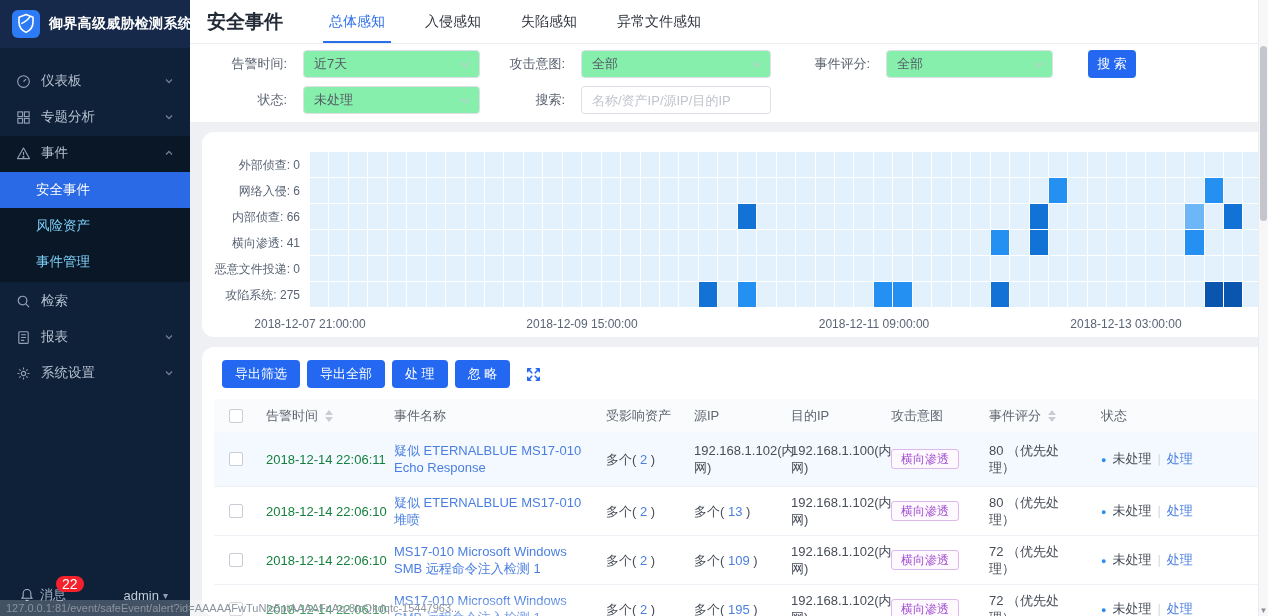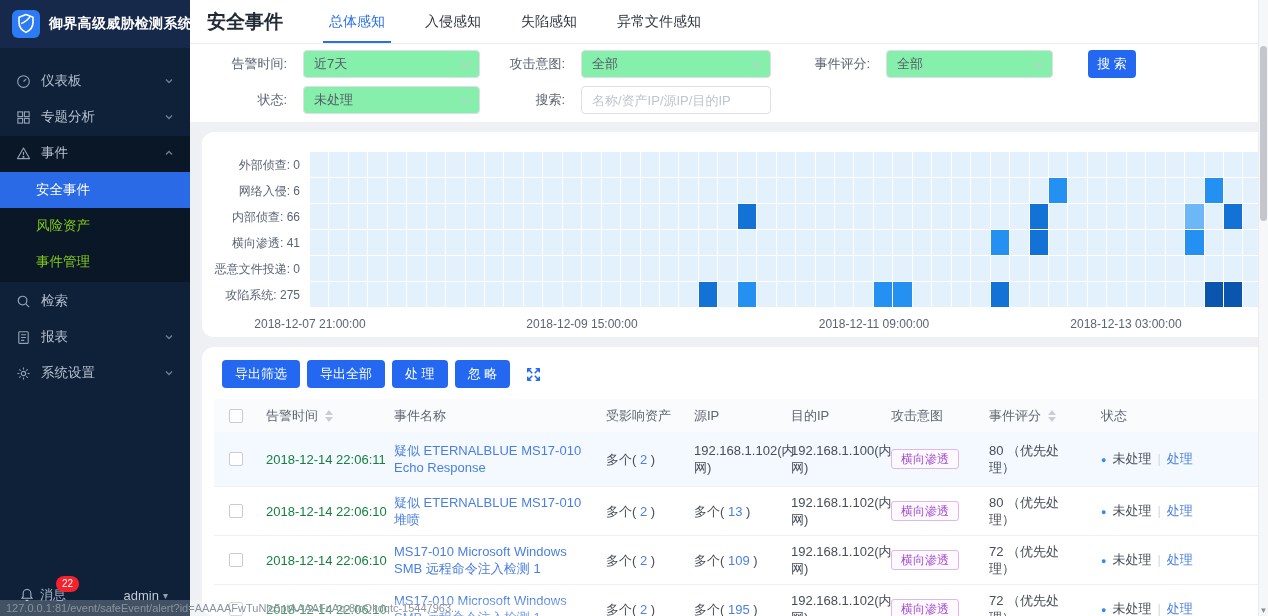--- a/index.html
+++ b/index.html
@@ -9,25 +9,25 @@
 
   
   .sidebar{flex:0 0 190px;width:190px;background:#0e2138;color:#a9b5c6;display:flex;flex-direction:column;position:relative;z-index:3}
   .logo-band{height:48px;background:#16294a;display:flex;align-items:center;gap:9px;padding:0 12px;flex:0 0 48px}
   .logo-title{color:#fff;font-size:14px;font-weight:bold;letter-spacing:.3px;white-space:nowrap}
   nav{flex:1;padding-top:14px;overflow:hidden}
   .nav-item{height:34px;display:flex;align-items:center;gap:10px;padding:0 16px;font-size:13.5px;cursor:pointer;color:#b7c1d1;margin:2px 0}
   .nav-item .nicon{display:flex;color:#93a1b5}
   .chev{margin-left:auto;color:#6f7f95;display:flex}
   .nav-group{background:#0a1727;padding-bottom:2px;margin:2px 0}
-  .sub-item{height:36px;display:flex;align-items:center;padding-left:36px;font-size:13.5px;color:#84cc16;cursor:pointer}
+  .sub-item{height:36px;display:flex;align-items:center;padding-left:36px;font-size:13.5px;color:#7dd3fc;cursor:pointer}
   .sub-item.active{background:#2a6ae6;color:#fff}
   .sidebar-footer{flex:0 0 42px;display:flex;align-items:center;padding:0 22px 0 20px;font-size:13px;color:#a9b5c6}
   .msg-wrap{display:flex;align-items:center;gap:6px;position:relative;cursor:pointer}
-  .badge{position:absolute;left:36px;top:-10px;background:#f5222d;color:#fff;border-radius:9px;padding:1px 6px;font-size:10px;line-height:14px}
+  .badge{position:absolute;left:36px;top:-10px;background:#f5222d;color:#fff;border-radius:9px;padding:1px 6px;font-size:14px;line-height:14px}
   .user-wrap{margin-left:auto;display:flex;align-items:center;gap:4px;cursor:pointer;color:#c3cbd8}
   .user-caret{font-size:10px;color:#8fa0b4}
 
   
   main{flex:1;min-width:0;display:flex;flex-direction:column}
   .header-block{background:#fff}
   .topbar{height:44px;display:flex;align-items:stretch;border-bottom:1px solid #ebedf1;padding-left:17px}
   .topbar h1{font-size:19px;font-weight:bold;color:#222a36;align-self:center}
   .tabs{display:flex;gap:36px;margin-left:44px}
   .tab{display:flex;align-items:center;font-size:14px;color:#2f343d;cursor:pointer;position:relative;padding:0 2px}

